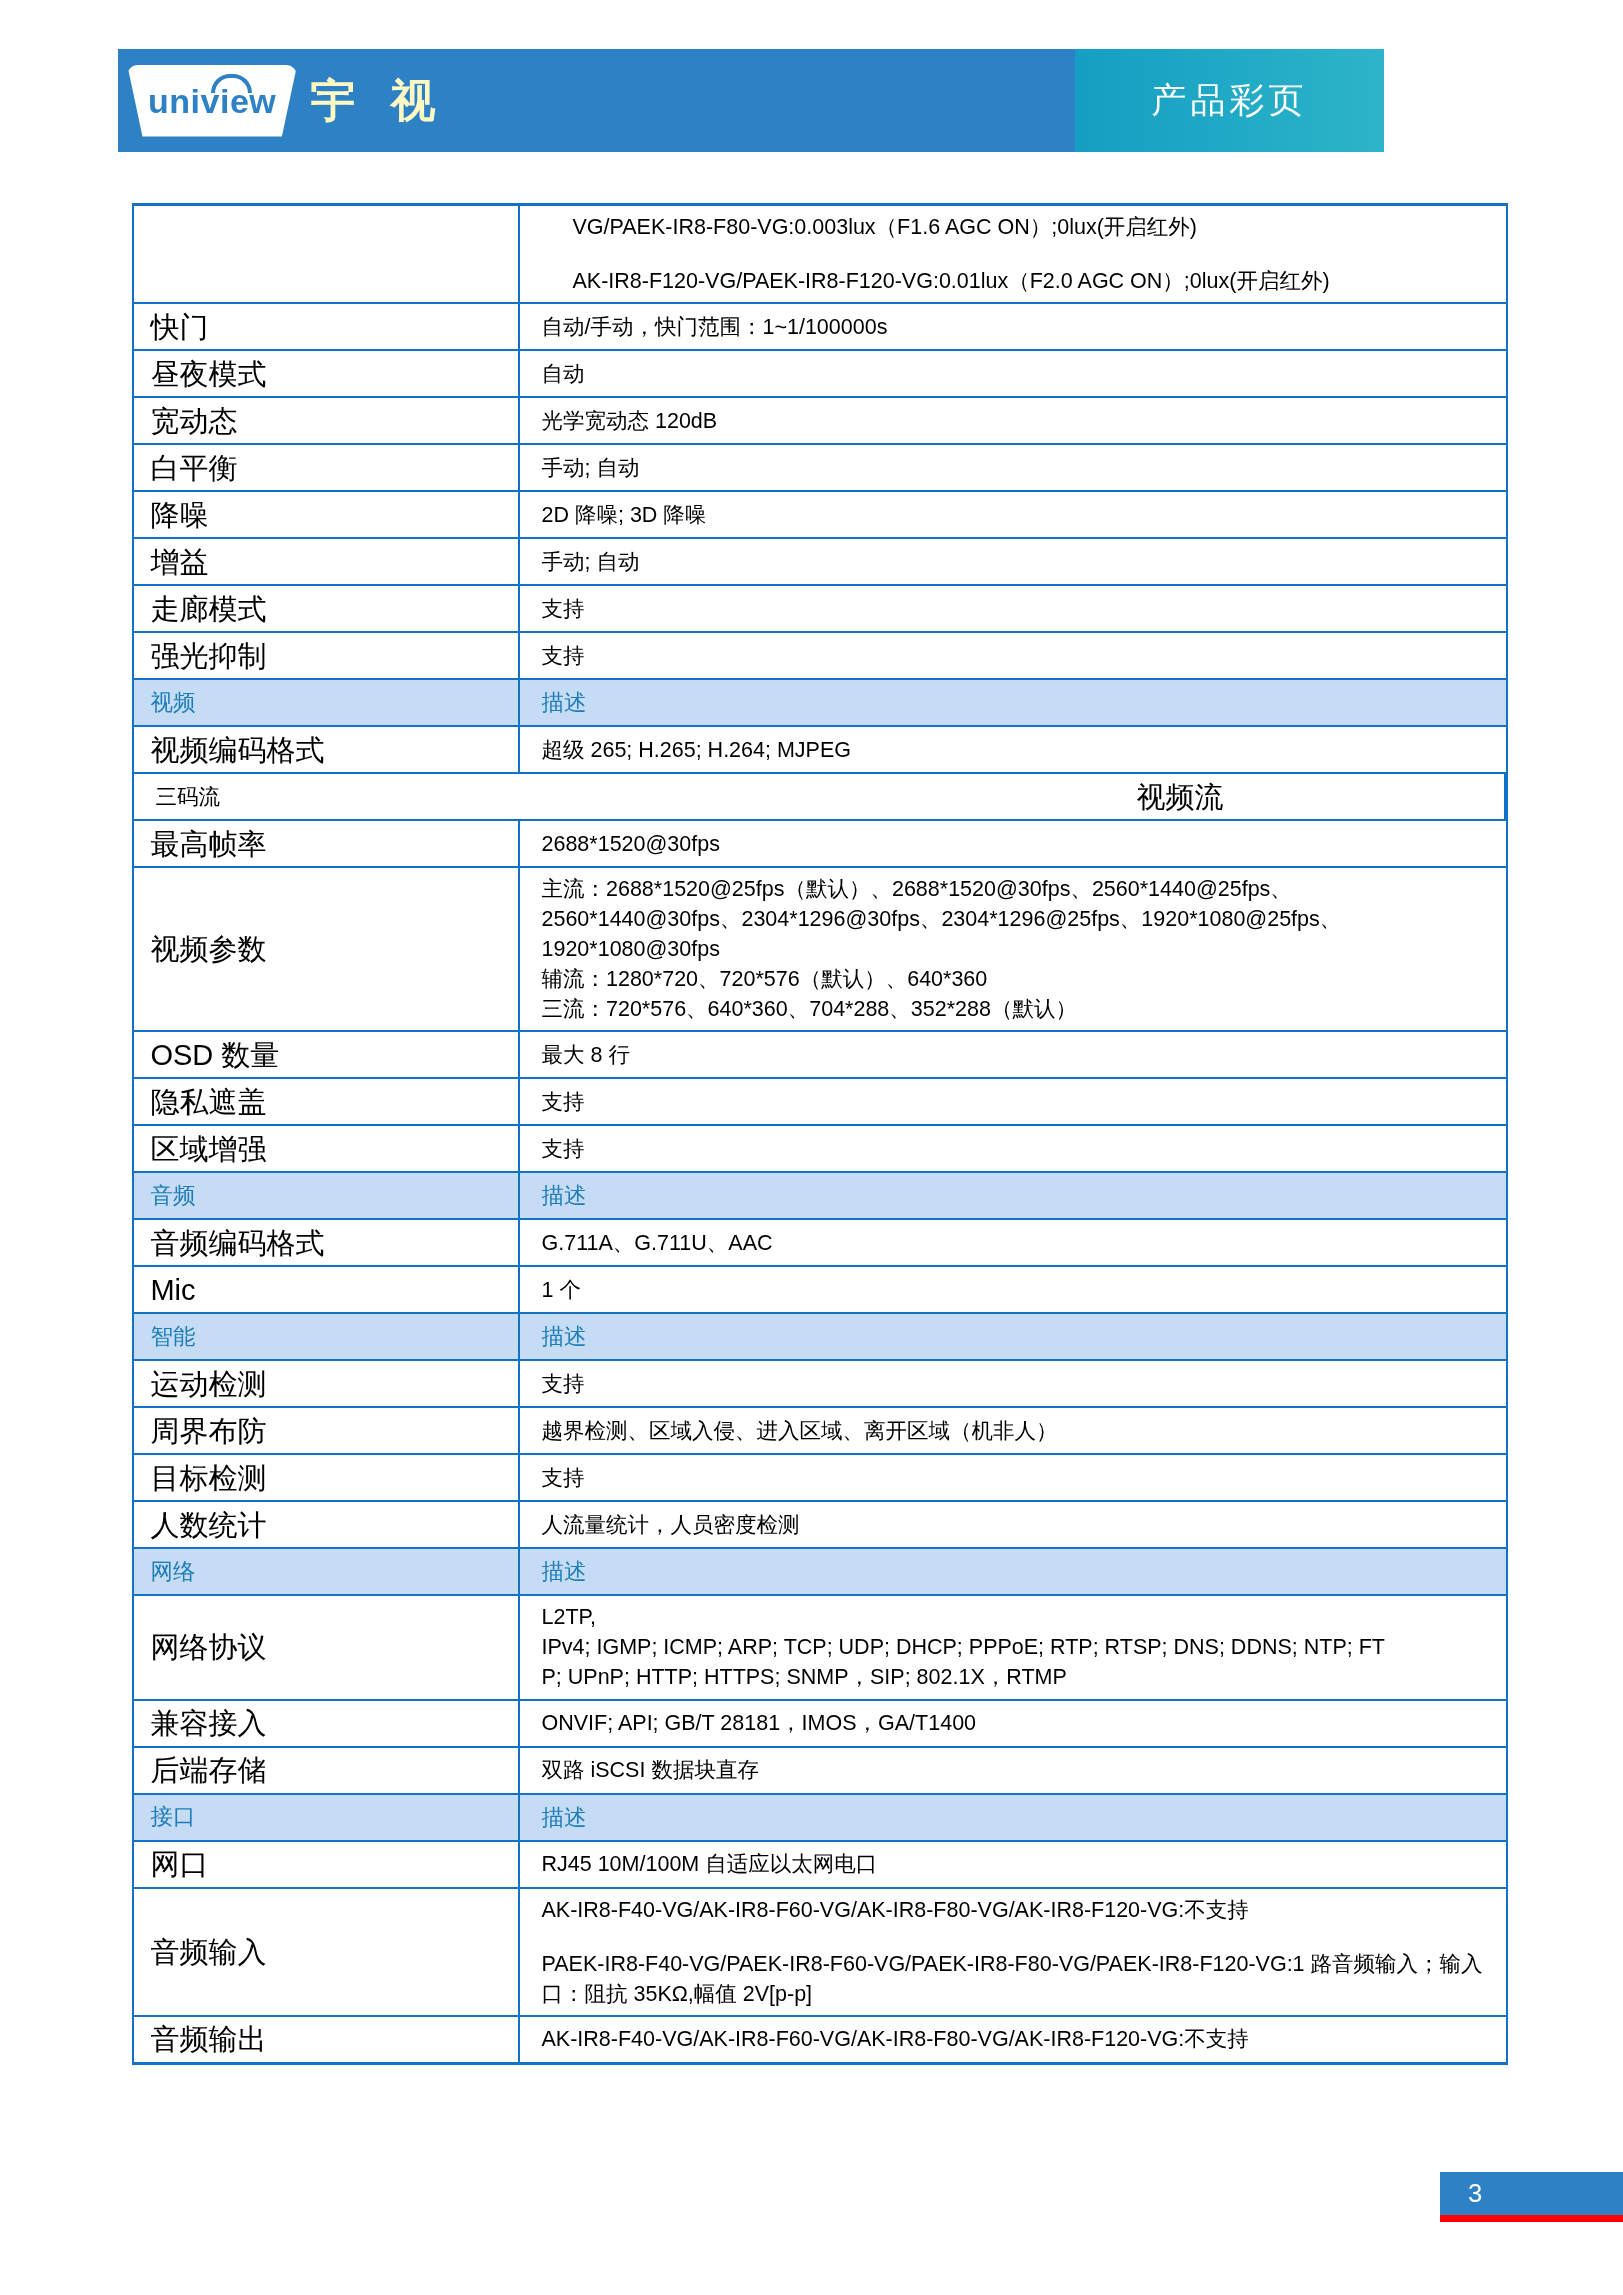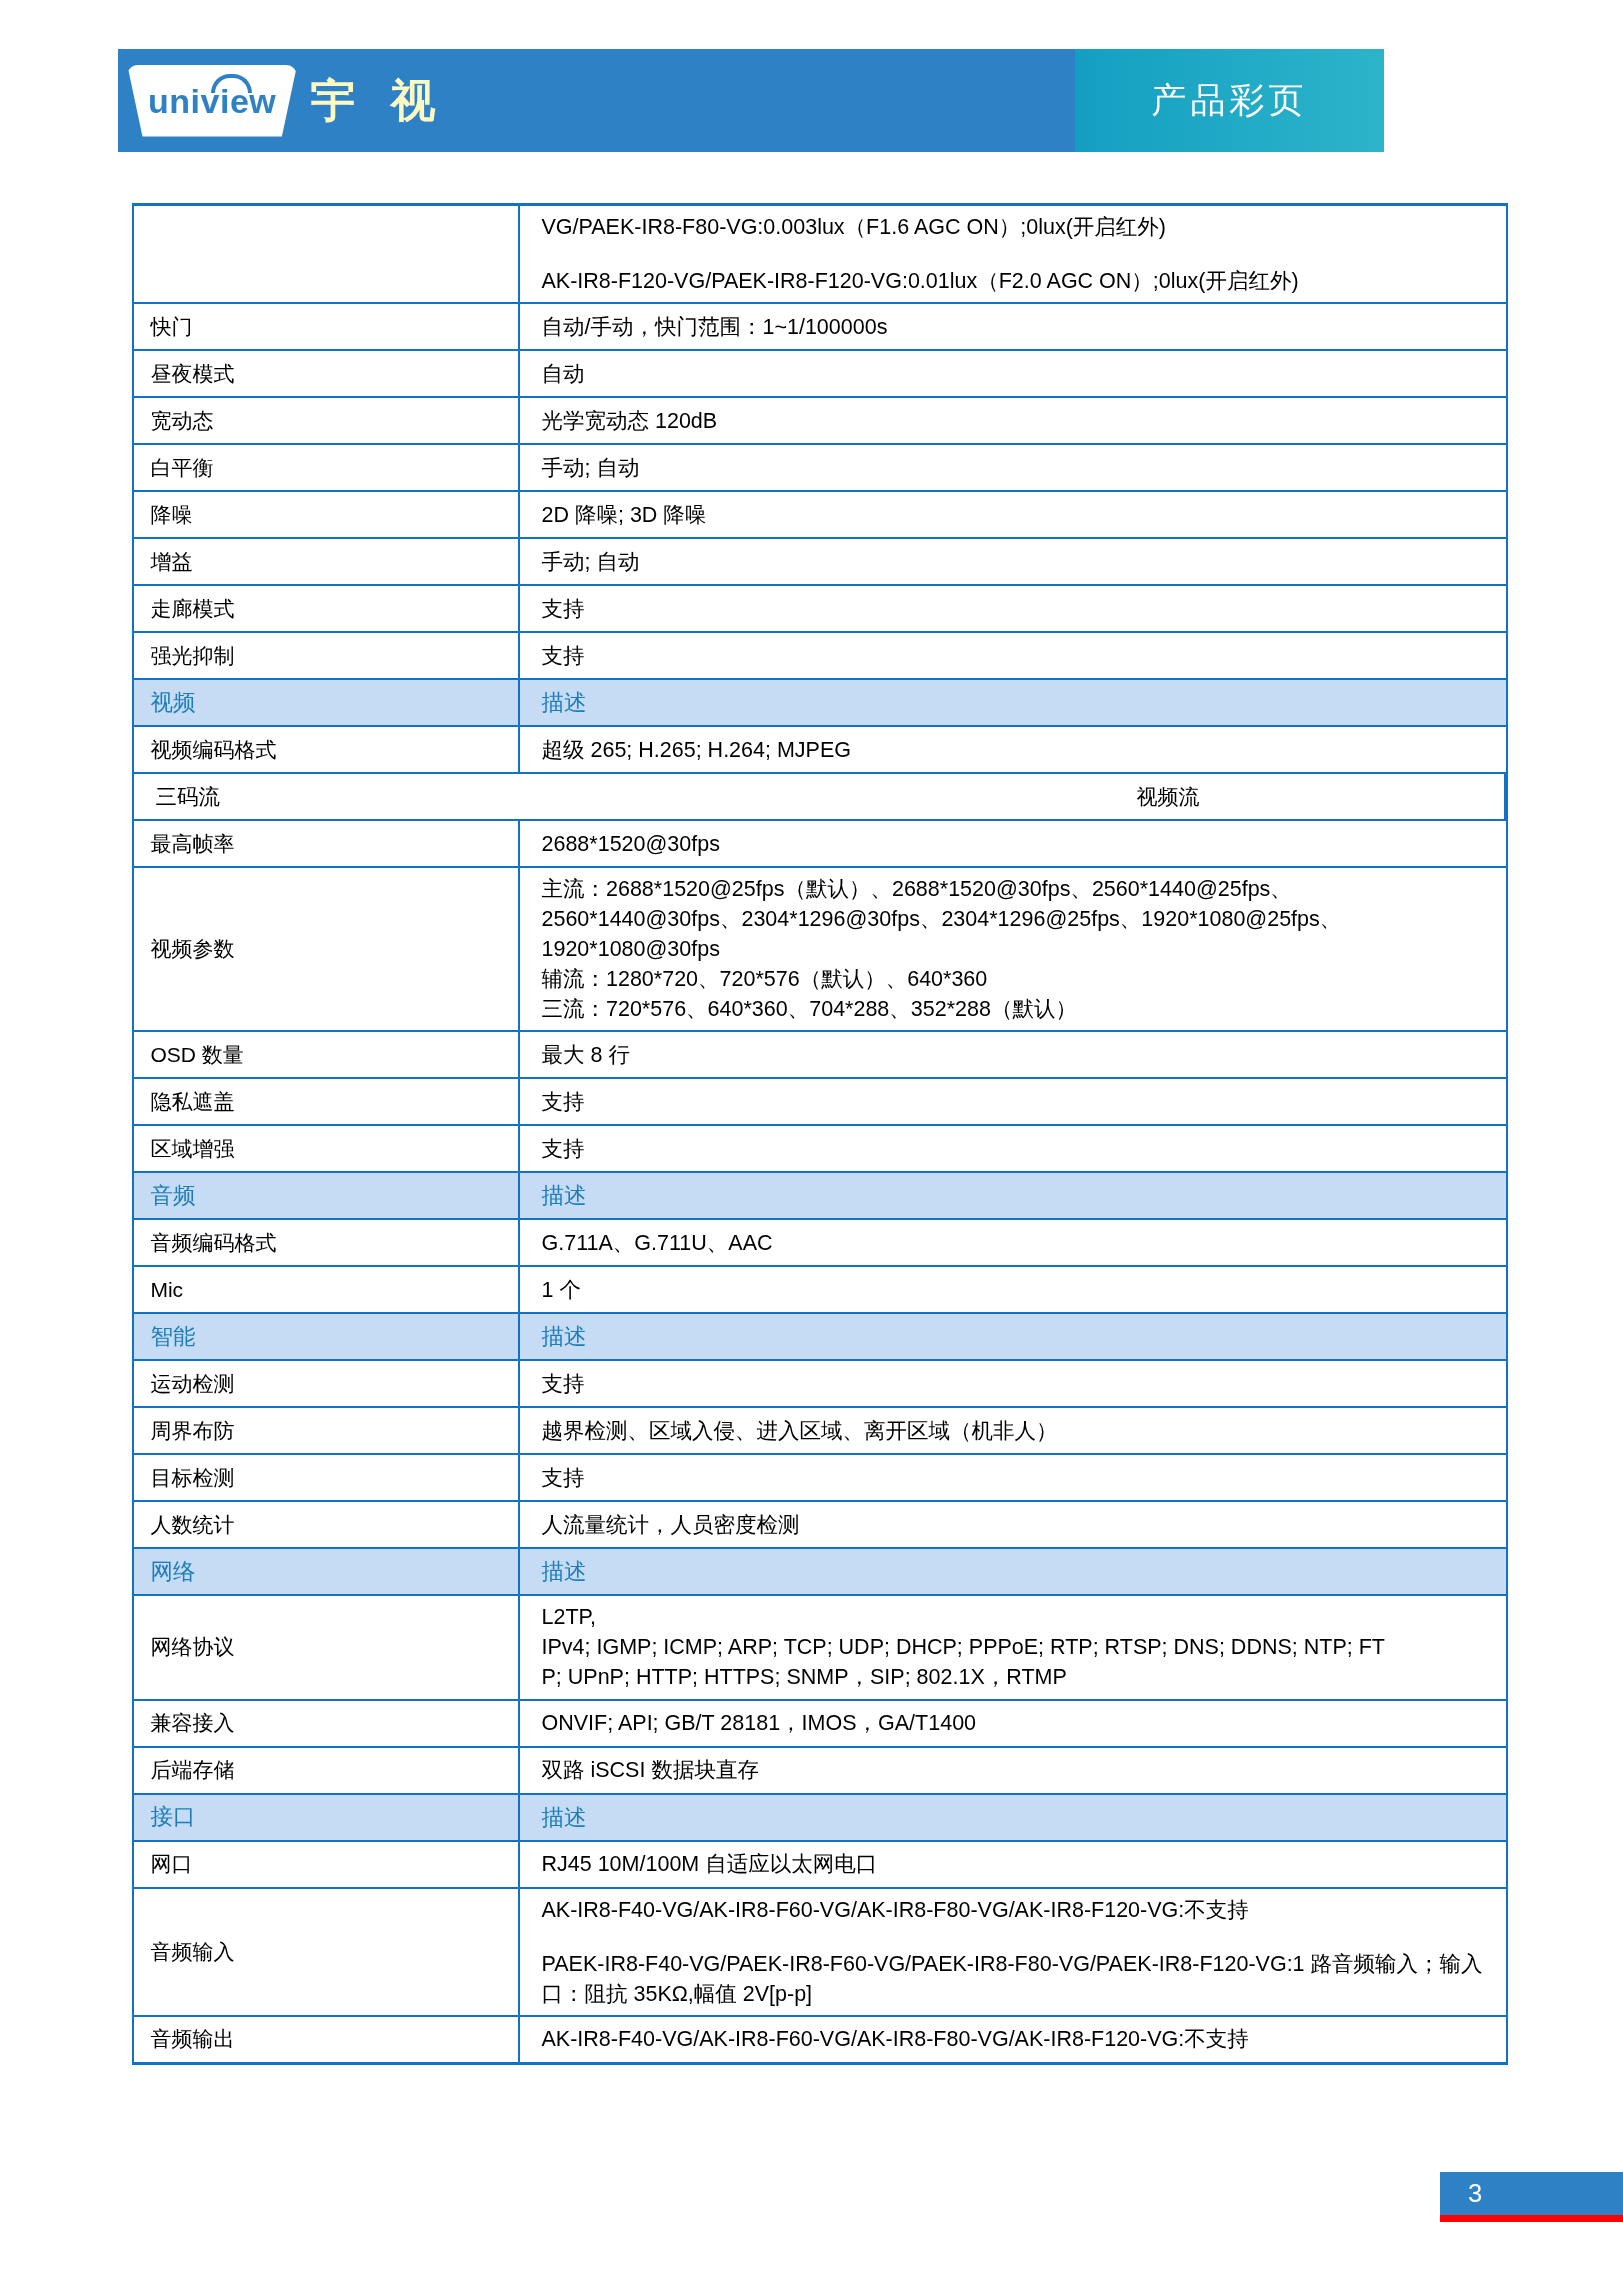--- a/index.html
+++ b/index.html
@@ -57,25 +57,25 @@
   
   .spec-table{
     position:absolute;left:132px;top:203px;width:1376px;
     border:2px solid var(--border-blue);border-top-width:3.1px;border-bottom-width:3.1px;
     box-sizing:border-box;background:#fff;
   }
   .trow{
     display:flex;border-top:2.6px solid var(--border-blue);
     min-height:45px;box-sizing:content-box;
   }
-  .trow:first-child{border-top:none;}
+  .trow:first-child{border-top:none;gap:31px;}
   .cell{box-sizing:border-box;display:flex;flex-direction:column;justify-content:center;}
   .label-cell{
     flex:0 0 386px;width:386px;border-right:2px solid var(--border-blue);
-    padding:6.1px 7.2px 6.1px 16.4px;font-size:21px;line-height:30px;
+    padding:6.1px 7.2px 6.1px 16.4px;font-size:29px;line-height:30px;
   }
   .value-cell{
     flex:1 1 auto;padding:6.1px 12.3px 6.1px 21.5px;font-size:21.5px;
   }
   .para{white-space:pre-line;line-height:30px;}
   .para + .para{margin-top:24px;}
   .trow.section{background:var(--section-bg);}
   .trow.section .label-cell,
   .trow.section .value-cell{color:var(--section-text);font-size:22.5px;}
 

